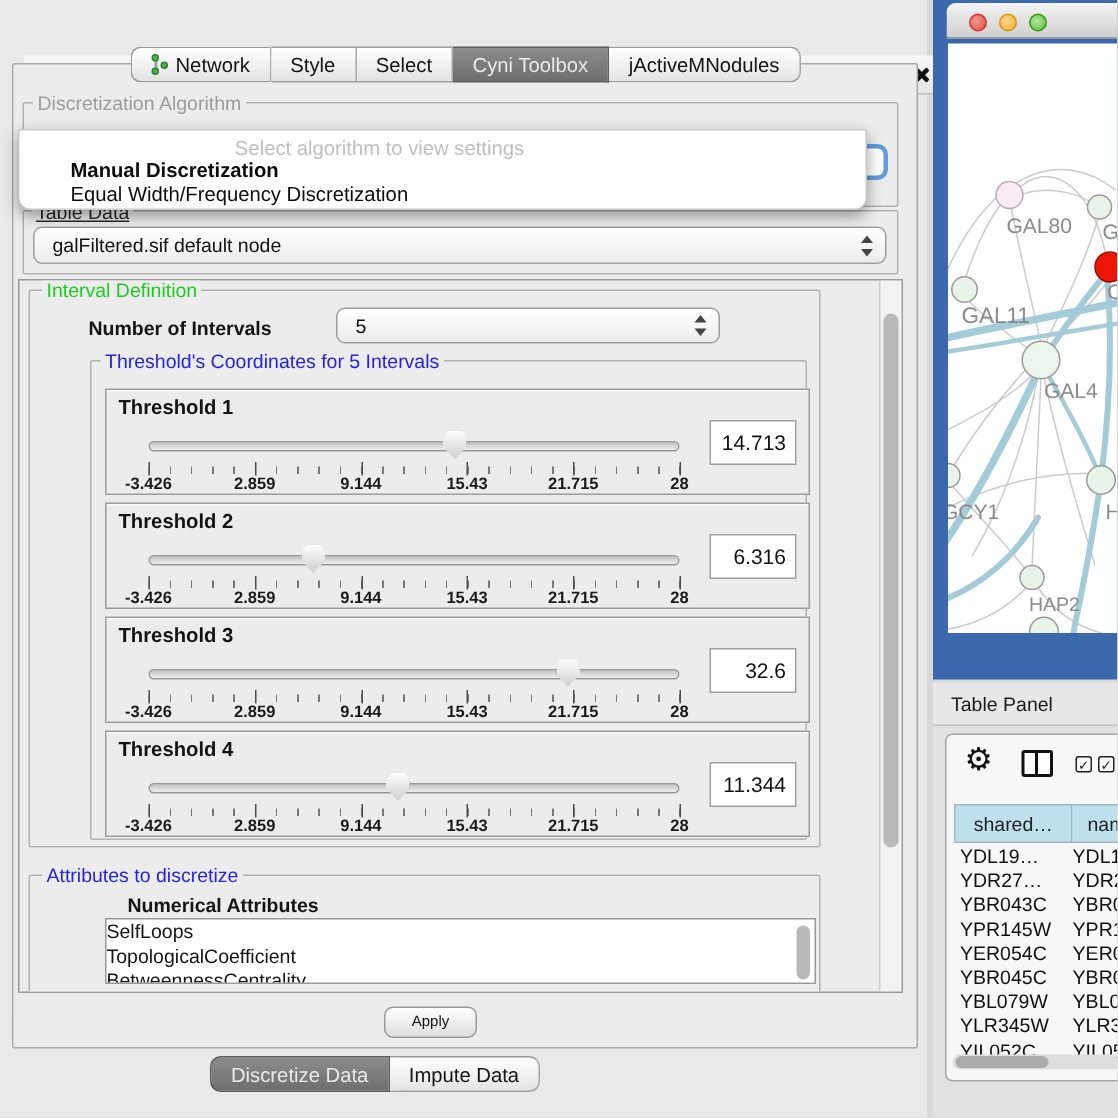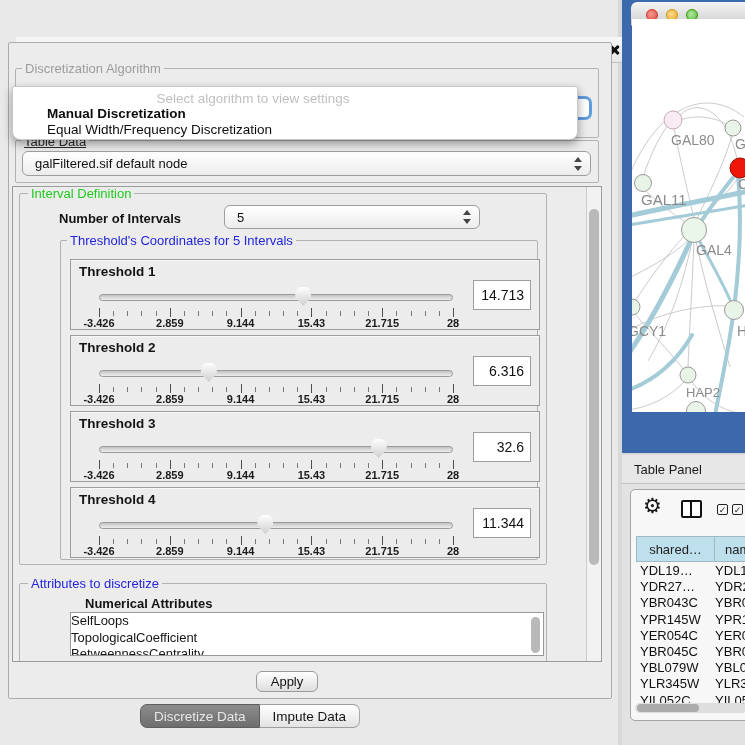--- a/index.html
+++ b/index.html
@@ -89,31 +89,31 @@
     border:1px solid #9e9e9e; font-size:14px; color:#111; text-align:right; line-height:28px; padding-right:6px; }
 
   
   .attr-list { position:absolute; left:50px; top:28px; width:474px; height:44px; background:#fff;
     border:1px solid #999; overflow:hidden; }
   .attr-list .item { font-size:13px; color:#141414; line-height:16.5px; }
   .list-scroll { position:absolute; right:3px; top:4px; width:9px; height:36px; background:#b9b9b9; border-radius:5px; }
 
   .apply-btn { position:absolute; left:256px; top:671px; width:62px; height:21px;
     background:linear-gradient(#ffffff,#dedede); border:1px solid #9a9a9a; border-radius:6px;
-    font-size:13px; color:#111; text-align:center; line-height:19px; }
+    font-size:10px; color:#111; text-align:center; line-height:19px; }
 
   
   .net-window { position:absolute; left:622px; top:0; width:123px; height:453px; background:#3c68ac; }
   .net-titlebar { position:absolute; left:9px; top:2px; width:114px; height:24px;
     background:linear-gradient(#f4f4f4,#cfcfcf); border-radius:6px 0 0 0; border-bottom:1px solid #9a9a9a; }
   .light { position:absolute; top:7px; width:12px; height:12px; border-radius:50%; }
   .light.red { left:15px; background:radial-gradient(circle at 4px 4px,#f59a90,#e4473a); border:1px solid #c33; }
   .light.yellow { left:35px; background:radial-gradient(circle at 4px 4px,#fbd98d,#f0a830); border:1px solid #c90; }
   .light.green { left:55px; background:radial-gradient(circle at 4px 4px,#b4e8a0,#52bb3f); border:1px solid #390; }
-  .net-canvas { position:absolute; left:10px; top:19px; width:113px; height:393px; background:#fff; overflow:hidden; }
+  .net-canvas { position:absolute; left:10px; top:29px; width:113px; height:393px; background:#fff; overflow:hidden; }
 
   
   .tp-bar { position:absolute; left:622px; top:455px; width:123px; height:29px; background:#e7e7e7; border-bottom:1px solid #c2c2c2; }
   .tp-bar span { position:absolute; left:12px; top:7px; font-size:13px; color:#1a1a1a; }
   .tp-under { position:absolute; left:622px; top:484px; width:123px; height:261px; background:#e2e2e2; }
   .tp-box { position:absolute; left:630px; top:489px; width:130px; height:232px; background:#f7f7f7;
     border:1px solid #a5a5a5; border-radius:5px; }
   .gear-icon { position:absolute; left:12px; top:4px; font-size:21px; color:#141414; }
   .col-icon { position:absolute; left:50px; top:10px; width:21px; height:18px; border:2px solid #111; border-radius:2px; background:#fff; }
   .col-icon::before { content:""; position:absolute; left:7px; top:0; width:2px; height:14px; background:#111; }
@@ -137,20 +137,42 @@
 
   <div class="cp-region">
     <div class="cp-titlebar">
       <span class="cp-title">Control Panel</span>
       <span class="win-float"></span>
       <span class="win-close"></span>
     </div>
 
     <div class="cp-content"></div>
 
+    <div class="seg-row top-tabs">
+      <div class="seg">
+        <span class="net-icon">
+            <i></i>
+            <i></i>
+            <i></i>
+          </span>
+        <span>Network</span>
+      </div>
+      <div class="seg">
+          <span>Style</span>
+        </div>
+      <div class="seg">
+          <span>Select</span>
+        </div>
+      <div class="seg active">
+          <span>Cyni Toolbox</span>
+        </div>
+      <div class="seg">
+          <span>jActiveMNodules</span>
+        </div>
+    </div>
 
     <div class="groupbox" style="left:15px; top:68px; width:584px; height:70px;"></div>
     <span class="group-label lbl-gray" style="left:22px; top:61px;">Discretization Algorithm</span>
 
     <div class="combo-fragment"></div>
 
     <div class="algo-popup">
       <div class="algo-placeholder">Select algorithm to view settings</div>
       <div class="algo-item first">Manual Discretization</div>
       <div class="algo-item second">Equal Width/Frequency Discretization</div>

